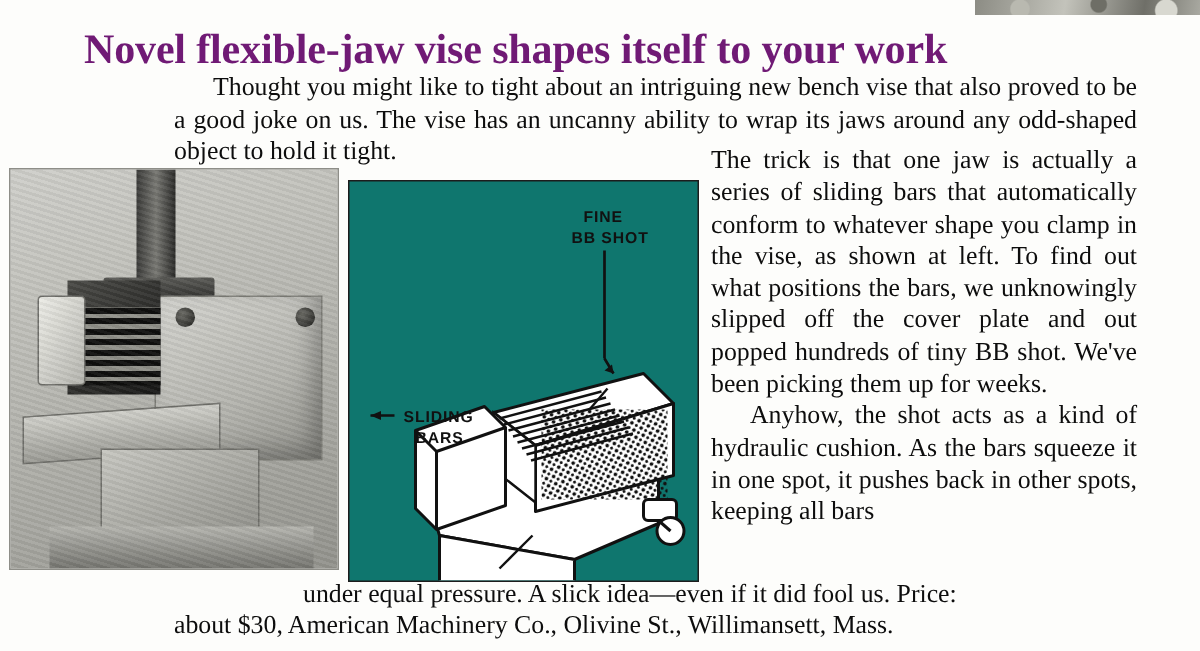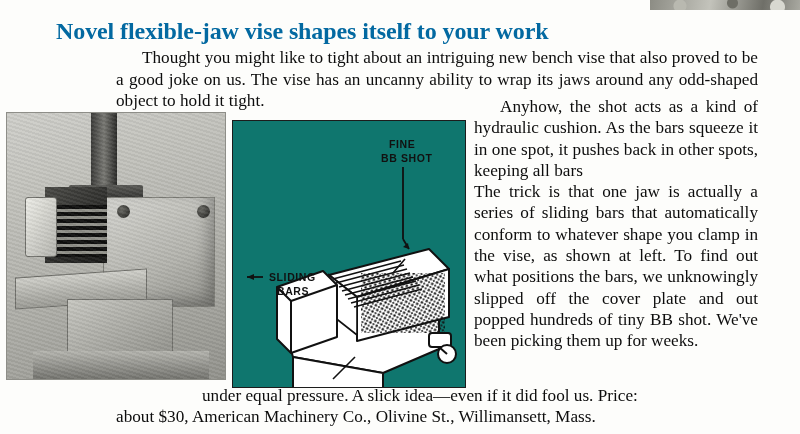--- a/index.html
+++ b/index.html
@@ -18,24 +18,24 @@
   }
 
   
   .headline {
     position: absolute;
     left: 56px;
     top: 2px;
     width: 700px;
     font-family: "Liberation Serif", serif;
     font-weight: bold;
-    font-size: 24px;
+    font-size: 28px;
     letter-spacing: -0.1px;
     line-height: 26px;
-    color: #0369a1;
+    color: #701a75;
   }
 
   
   .corner-scrap {
     position: absolute;
     right: 0;
     top: 0;
     width: 150px;
     height: 10px;
     background:
@@ -265,20 +265,20 @@
       <path d="M176 128 l-6 -2 l5 -4 z" fill="#111"></path>
 
       <text class="dg-label" x="36" y="160">SLIDING</text>
       <text class="dg-label" x="44" y="174">BARS</text>
       <path d="M30 156 L14 156" stroke="#111" stroke-width="1.8" fill="none"></path>
       <path d="M14 156 l7 -3 v6 z" fill="#111"></path>
     </svg>
   </div>
 
   <div class="col-right">
+    <p style="margin:0"><span>The trick is that one jaw is actually a series of sliding bars that automatically conform to whatever shape you clamp in the vise, as shown at left. To find out what positions the bars, we unknowingly slipped off the cover plate and out popped hundreds of tiny BB shot. We've been picking them up for weeks.</span></p>
     <p style="margin:0"><span class="indent"></span><span>Anyhow, the shot acts as a kind of hydraulic cushion. As the bars squeeze it in one spot, it pushes back in other spots, keeping all bars</span></p>
-    <p style="margin:0"><span>The trick is that one jaw is actually a series of sliding bars that automatically conform to whatever shape you clamp in the vise, as shown at left. To find out what positions the bars, we unknowingly slipped off the cover plate and out popped hundreds of tiny BB shot. We've been picking them up for weeks.</span></p>
   </div>
 
   <div class="outro">under equal pressure. A slick idea—even if it did fool us. Price:</div>
   <div class="outro-l2">about $30, American Machinery Co., Olivine St., Willimansett, Mass.</div>
 
 </div>
 
 </body></html>

